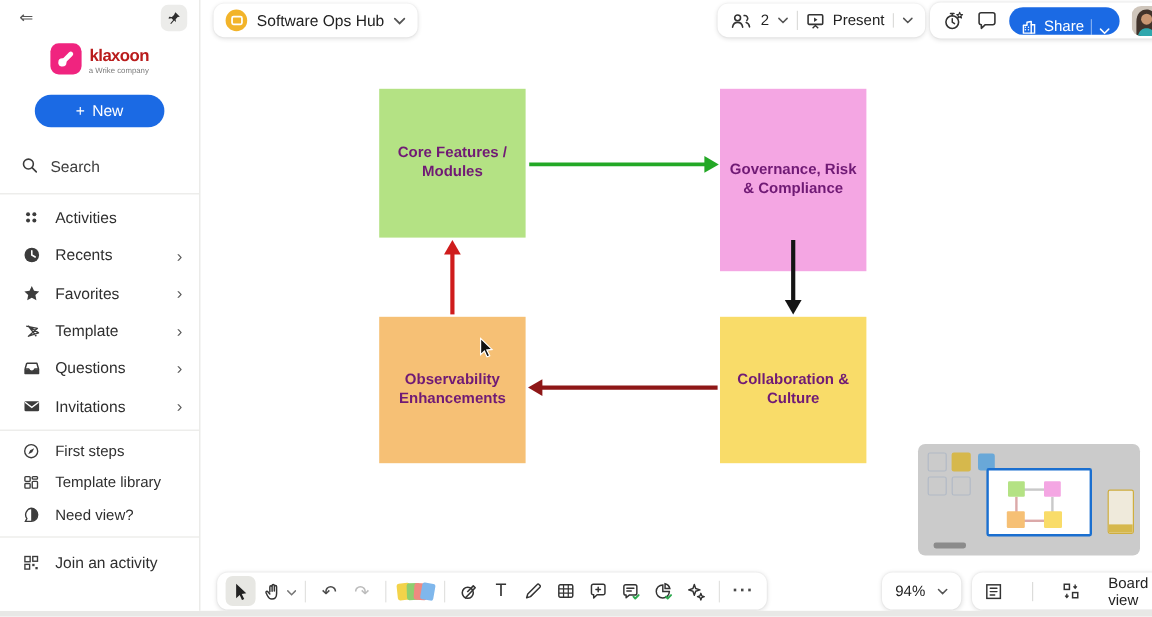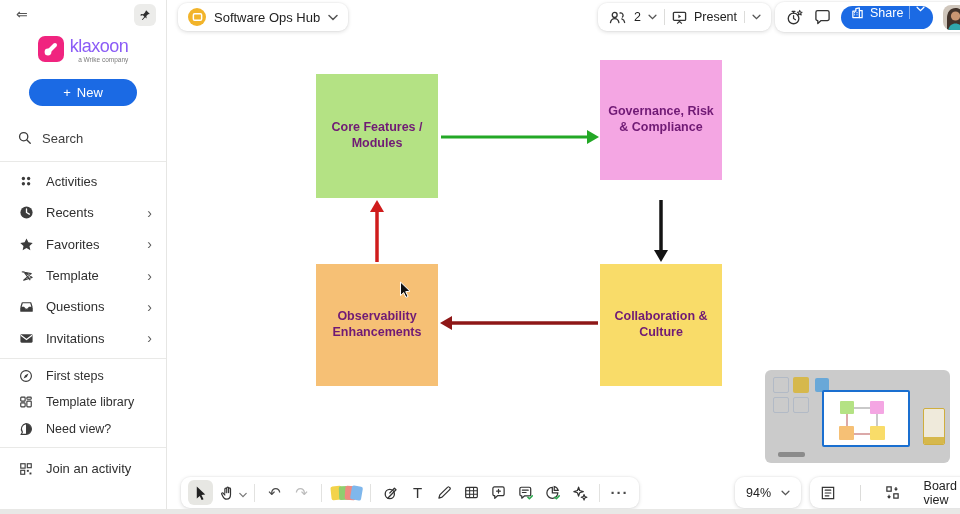--- a/index.html
+++ b/index.html
@@ -11,21 +11,21 @@
   .sidebar { position:absolute; left:0; top:0; width:167px; height:509px;
     background:#fff; border-right:1px solid #e6e6e4; z-index:5; }
   .sb-header { position:relative; height:30px; }
   .collapse-ic { position:absolute; left:16px; top:6px; font-size:14px; color:#555; cursor:pointer; }
   .pin-btn { position:absolute; right:10px; top:4px; width:22px; height:22px; background:#ececea;
     border-radius:6px; display:flex; align-items:center; justify-content:center; cursor:pointer; }
   .logo-row { display:flex; align-items:flex-start; justify-content:center; gap:6px; margin-top:6px; }
   .logo-mark { width:26px; height:26px; border-radius:7px; background:#f0247f; flex:0 0 auto;
     display:flex; align-items:center; justify-content:center; }
   .logo-texts { display:flex; flex-direction:column; align-items:flex-end; }
-  .logo-name { font-size:18px; font-weight:normal; color:#8b5cf6; letter-spacing:-0.5px; line-height:20px; }
+  .logo-name { font-size:14px; font-weight:bold; color:#b91c1c; letter-spacing:-0.5px; line-height:20px; }
   .logo-tag { font-size:6.5px; color:#7b7b7b; margin-top:0px; }
   .new-btn { margin:16px auto 0; width:108px; height:27px; background:#1b6ae4; color:#fff;
     border:none; border-radius:14px; font-size:13px; font-weight:500; display:flex;
     align-items:center; justify-content:center; gap:6px; cursor:pointer;
     font-family:"Liberation Sans", sans-serif; }
   .search-row { display:flex; align-items:center; gap:10px; padding:0 18px; margin-top:21px;
     height:22px; color:#3e3e3e; font-size:13px; cursor:pointer; }
   .sb-div { height:1px; background:#e9e9e7; margin:0 0; }
   .sb-div.m1 { margin-top:12px; }
   .nav { padding-top:4px; }
@@ -49,32 +49,32 @@
   .chev-svg { display:flex; }
 
   .people-pill { left:430px; top:3px; height:28px; padding:0 10px; gap:7px; }
   .v-div { width:1px; height:16px; background:#dcdcda; }
   .v-div.s { height:12px; }
   .count-txt { font-size:12.5px; color:#222; }
   .present-txt { font-size:12.5px; color:#222; }
 
   .actions-pill { left:607px; top:2px; height:30px; padding:0 4px 0 10px; gap:10px; }
   .icon-btn { display:flex; align-items:center; justify-content:center; cursor:pointer; }
-  .share-btn { height:23px; background:#1b6ae4; border-radius:13px; display:flex; align-items:flex-start;
+  .share-btn { height:23px; background:#1b6ae4; border-radius:13px; display:flex; align-items:flex-end;
     padding:0 8px 0 10px; gap:6px; cursor:pointer; }
   .share-txt { color:#fff; font-size:12.5px; font-weight:500; }
   .share-div { width:1px; height:13px; background:rgba(255,255,255,.45); }
   .avatar { width:25px; height:25px; border-radius:8px; overflow:hidden; flex:0 0 auto; cursor:pointer; }
 
   
   .note { position:absolute; width:122px; display:flex; align-items:center; justify-content:center;
     text-align:center; font-weight:bold; font-size:12.5px; color:#701a75; padding:8px; line-height:1.25;
     cursor:pointer; }
   .note-green  { left:148px; top:74px;  height:124px; background:#b4e284; }
-  .note-pink   { left:432px; top:60px;  height:120px; background:#f4a6e3; }
+  .note-pink   { left:432px; top:74px;  height:152px; background:#f4a6e3; }
   .note-orange { left:148px; top:264px; height:122px; background:#f6c075; }
   .note-yellow { left:432px; top:264px; height:122px; background:#f9dc69; }
 
   .arrows { position:absolute; left:0; top:0; width:792px; height:509px; pointer-events:none; }
   .cursor-g { position:absolute; left:231px; top:281px; }
 
   
   .minimap { position:absolute; left:597px; top:370px; width:185px; height:93px;
     background:#cbcbcb; border-radius:6px; }
   .mm-sq { position:absolute; border-radius:2px; }

